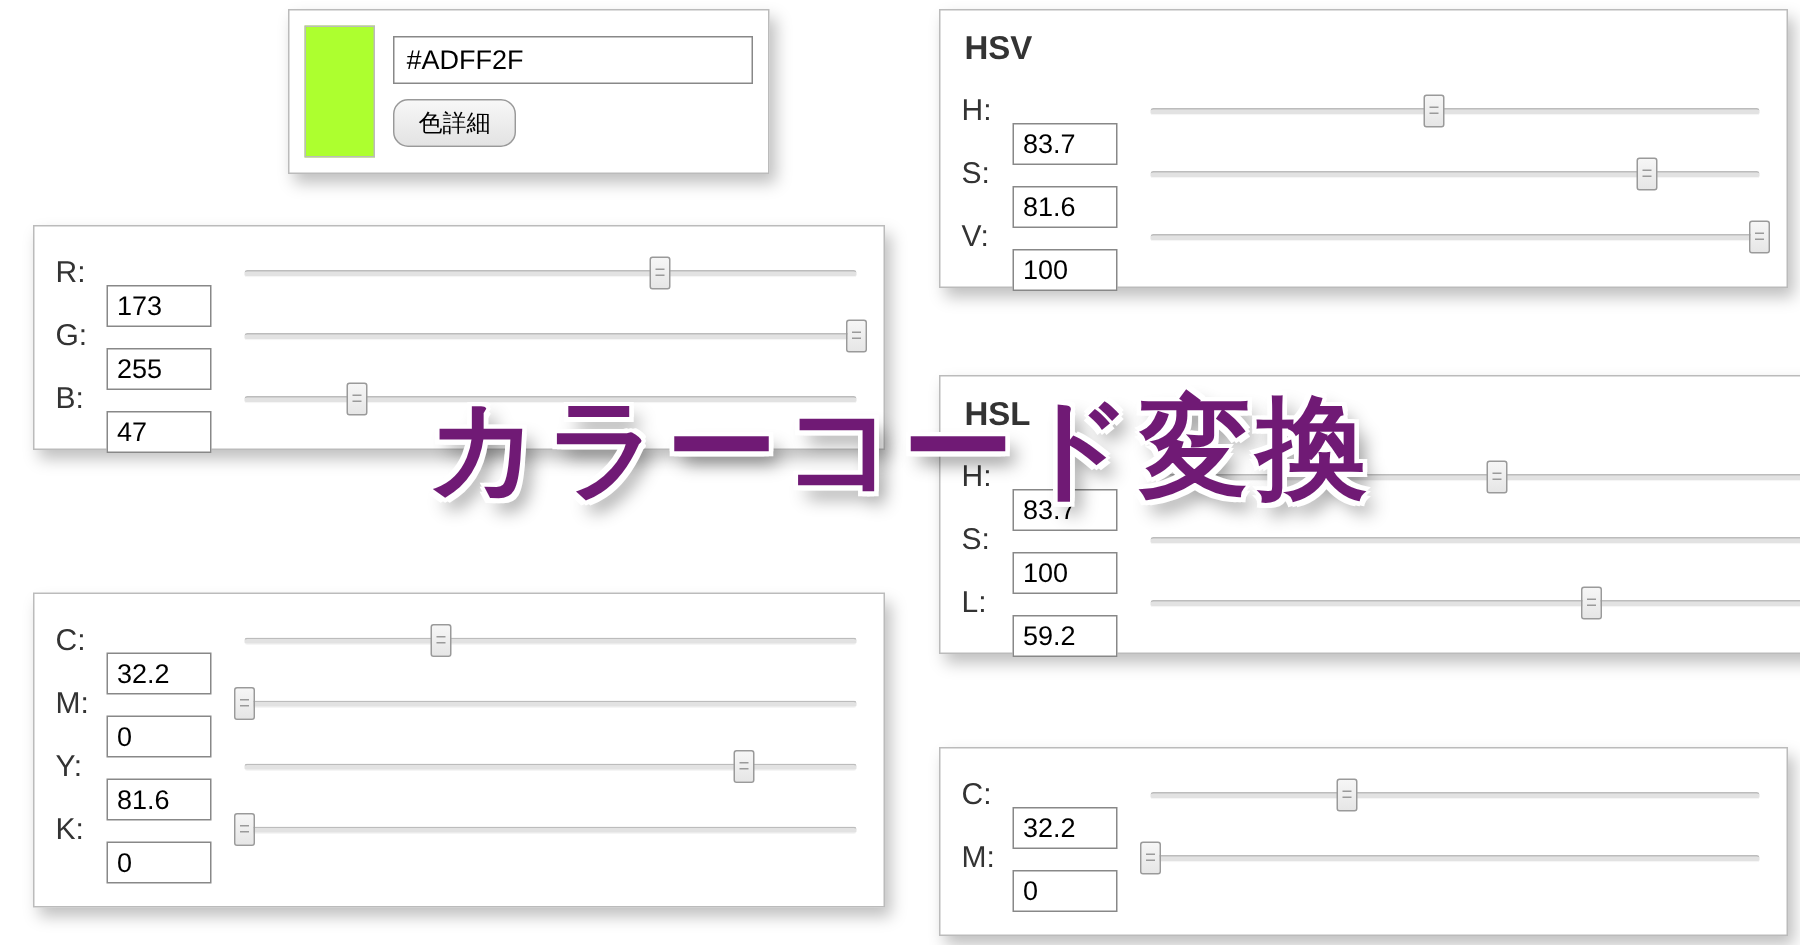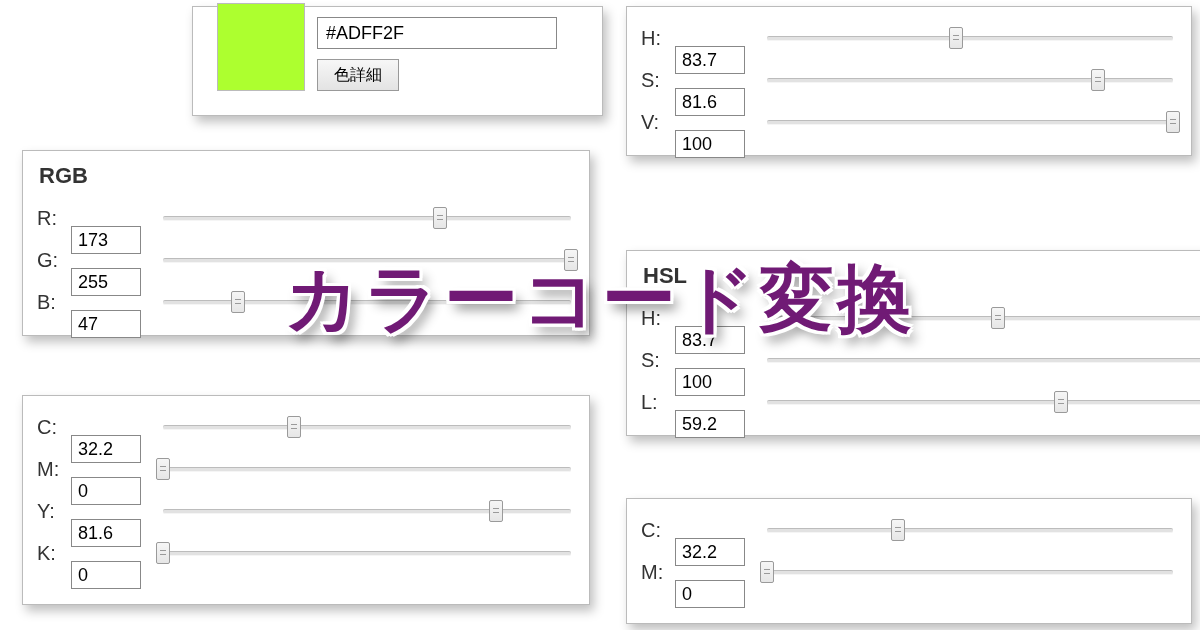--- a/index.html
+++ b/index.html
@@ -74,43 +74,43 @@
     position: absolute;
     left: 3px; right: 3px; top: 5px; bottom: 5px;
     background:
       linear-gradient(#9a9a9a,#9a9a9a) center 2px/100% 1px no-repeat,
       linear-gradient(#9a9a9a,#9a9a9a) center 6px/100% 1px no-repeat,
       linear-gradient(#9a9a9a,#9a9a9a) center 10px/100% 1px no-repeat;
   }
 
   
   .hex-panel {
-    top: 6px; left: 192px; width: 411px; height: 110px;
+    top: 6px; left: 192px; width: 321px; height: 110px;
     display: flex;
-    align-items: flex-end;
-    padding: 24px;
+    align-items: center;
+    padding: 10px;
   }
   .swatch {
     width: 88px; height: 88px;
     background: #ADFF2F;
     border: 1px solid #bbb;
     margin-right: 12px;
   }
   .hex-right { flex: 1; display: flex; flex-direction: column; gap: 10px; }
   .hex-input {
     width: 240px; height: 32px;
     font-size: 18px; padding: 4px 8px;
     border: 1px solid #888;
   }
   .detail-btn {
     width: 82px; height: 32px;
     font-size: 16px;
     background: linear-gradient(#f7f7f7,#e3e3e3);
     border: 1px solid #999;
-    border-radius: 0;
+    border-radius: 10px;
     cursor: pointer;
   }
 
   
   .overlay-title {
     position: absolute;
     left: 0; right: 0;
     top: 250px;
     text-align: center;
     font-size: 74px;
@@ -130,21 +130,20 @@
 
 <div class="panel hex-panel">
   <div class="swatch"></div>
   <div class="hex-right">
     <input class="hex-input" value="#ADFF2F" style="">
     <button class="detail-btn">色詳細</button>
   </div>
 </div>
 
 <div class="panel" style="top:150px; left:22px; width:568px;">
-  <div class="panel-title">RGB</div>
   <div>
       <div class="row">
         <div class="lab">R:</div>
         <input class="val" value="173" style="">
         <div class="slider">
           <div class="track"></div>
           <div class="thumb" style="left: 67.8%;"></div>
         </div>
       </div>
       <div class="row">
@@ -197,20 +196,21 @@
         <input class="val" value="0" style="">
         <div class="slider">
           <div class="track"></div>
           <div class="thumb" style="left: 0%;"></div>
         </div>
       </div>
     </div>
 </div>
 
 <div class="panel" style="top:6px; left:626px; width:566px;">
+  <div class="panel-title">HSV</div>
   <div>
       <div class="row">
         <div class="lab">H:</div>
         <input class="val" value="83.7" style="">
         <div class="slider">
           <div class="track"></div>
           <div class="thumb" style="left: 46.5%;"></div>
         </div>
       </div>
       <div class="row">

